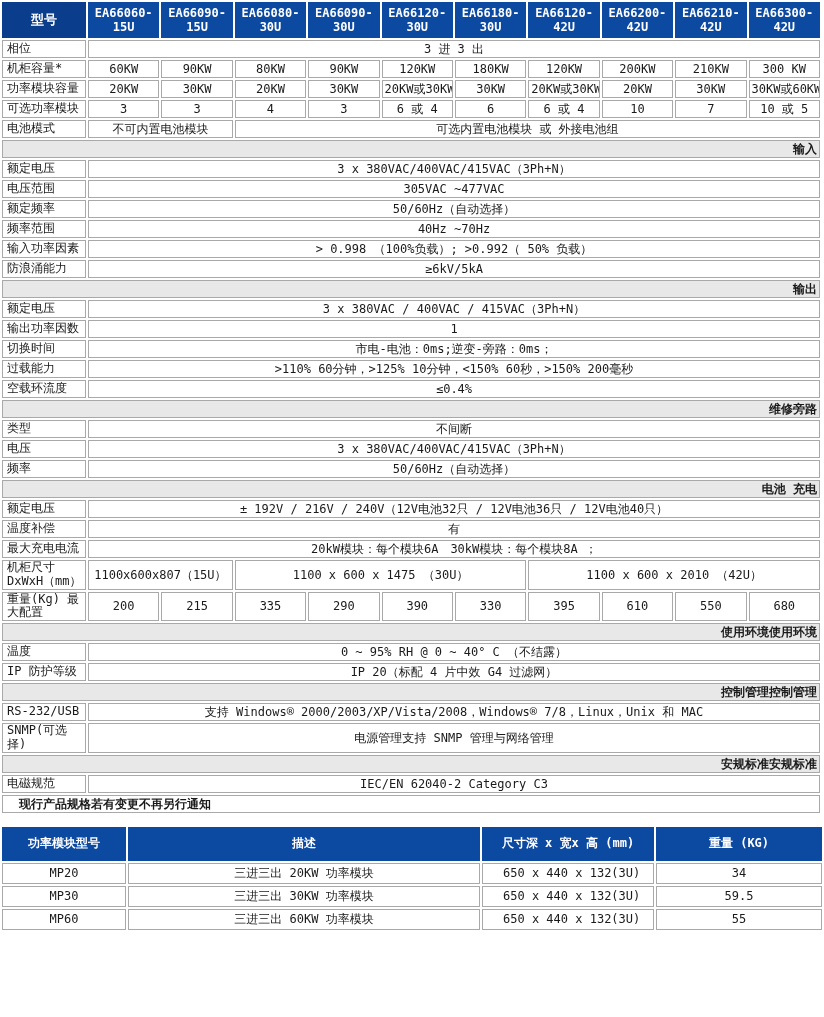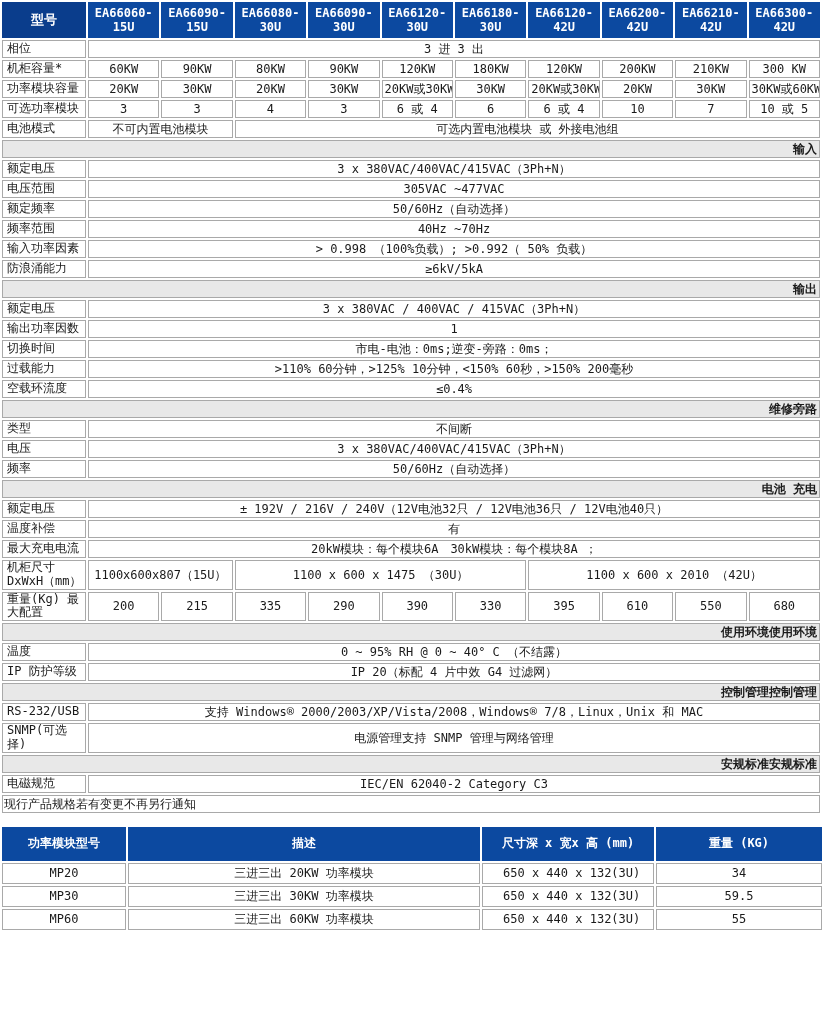--- a/index.html
+++ b/index.html
@@ -49,21 +49,22 @@
   }
   .spec td.section{
     background:#e8e8e8;
     text-align:right;
     font-weight:bold;
     padding-left:4px;
     white-space:normal;
   }
   .spec td.note{
     text-align:left;
-    padding-left:1px;
+    padding-left:16px;
+    font-weight:bold;
   }
   
   .modules{margin-top:10px;}
   .modules th{height:26px;}
   .modules td{
     border:1px solid #a9a9a9;
     height:19px;
     line-height:19px;
     padding:0 20px;
     text-align:center;

